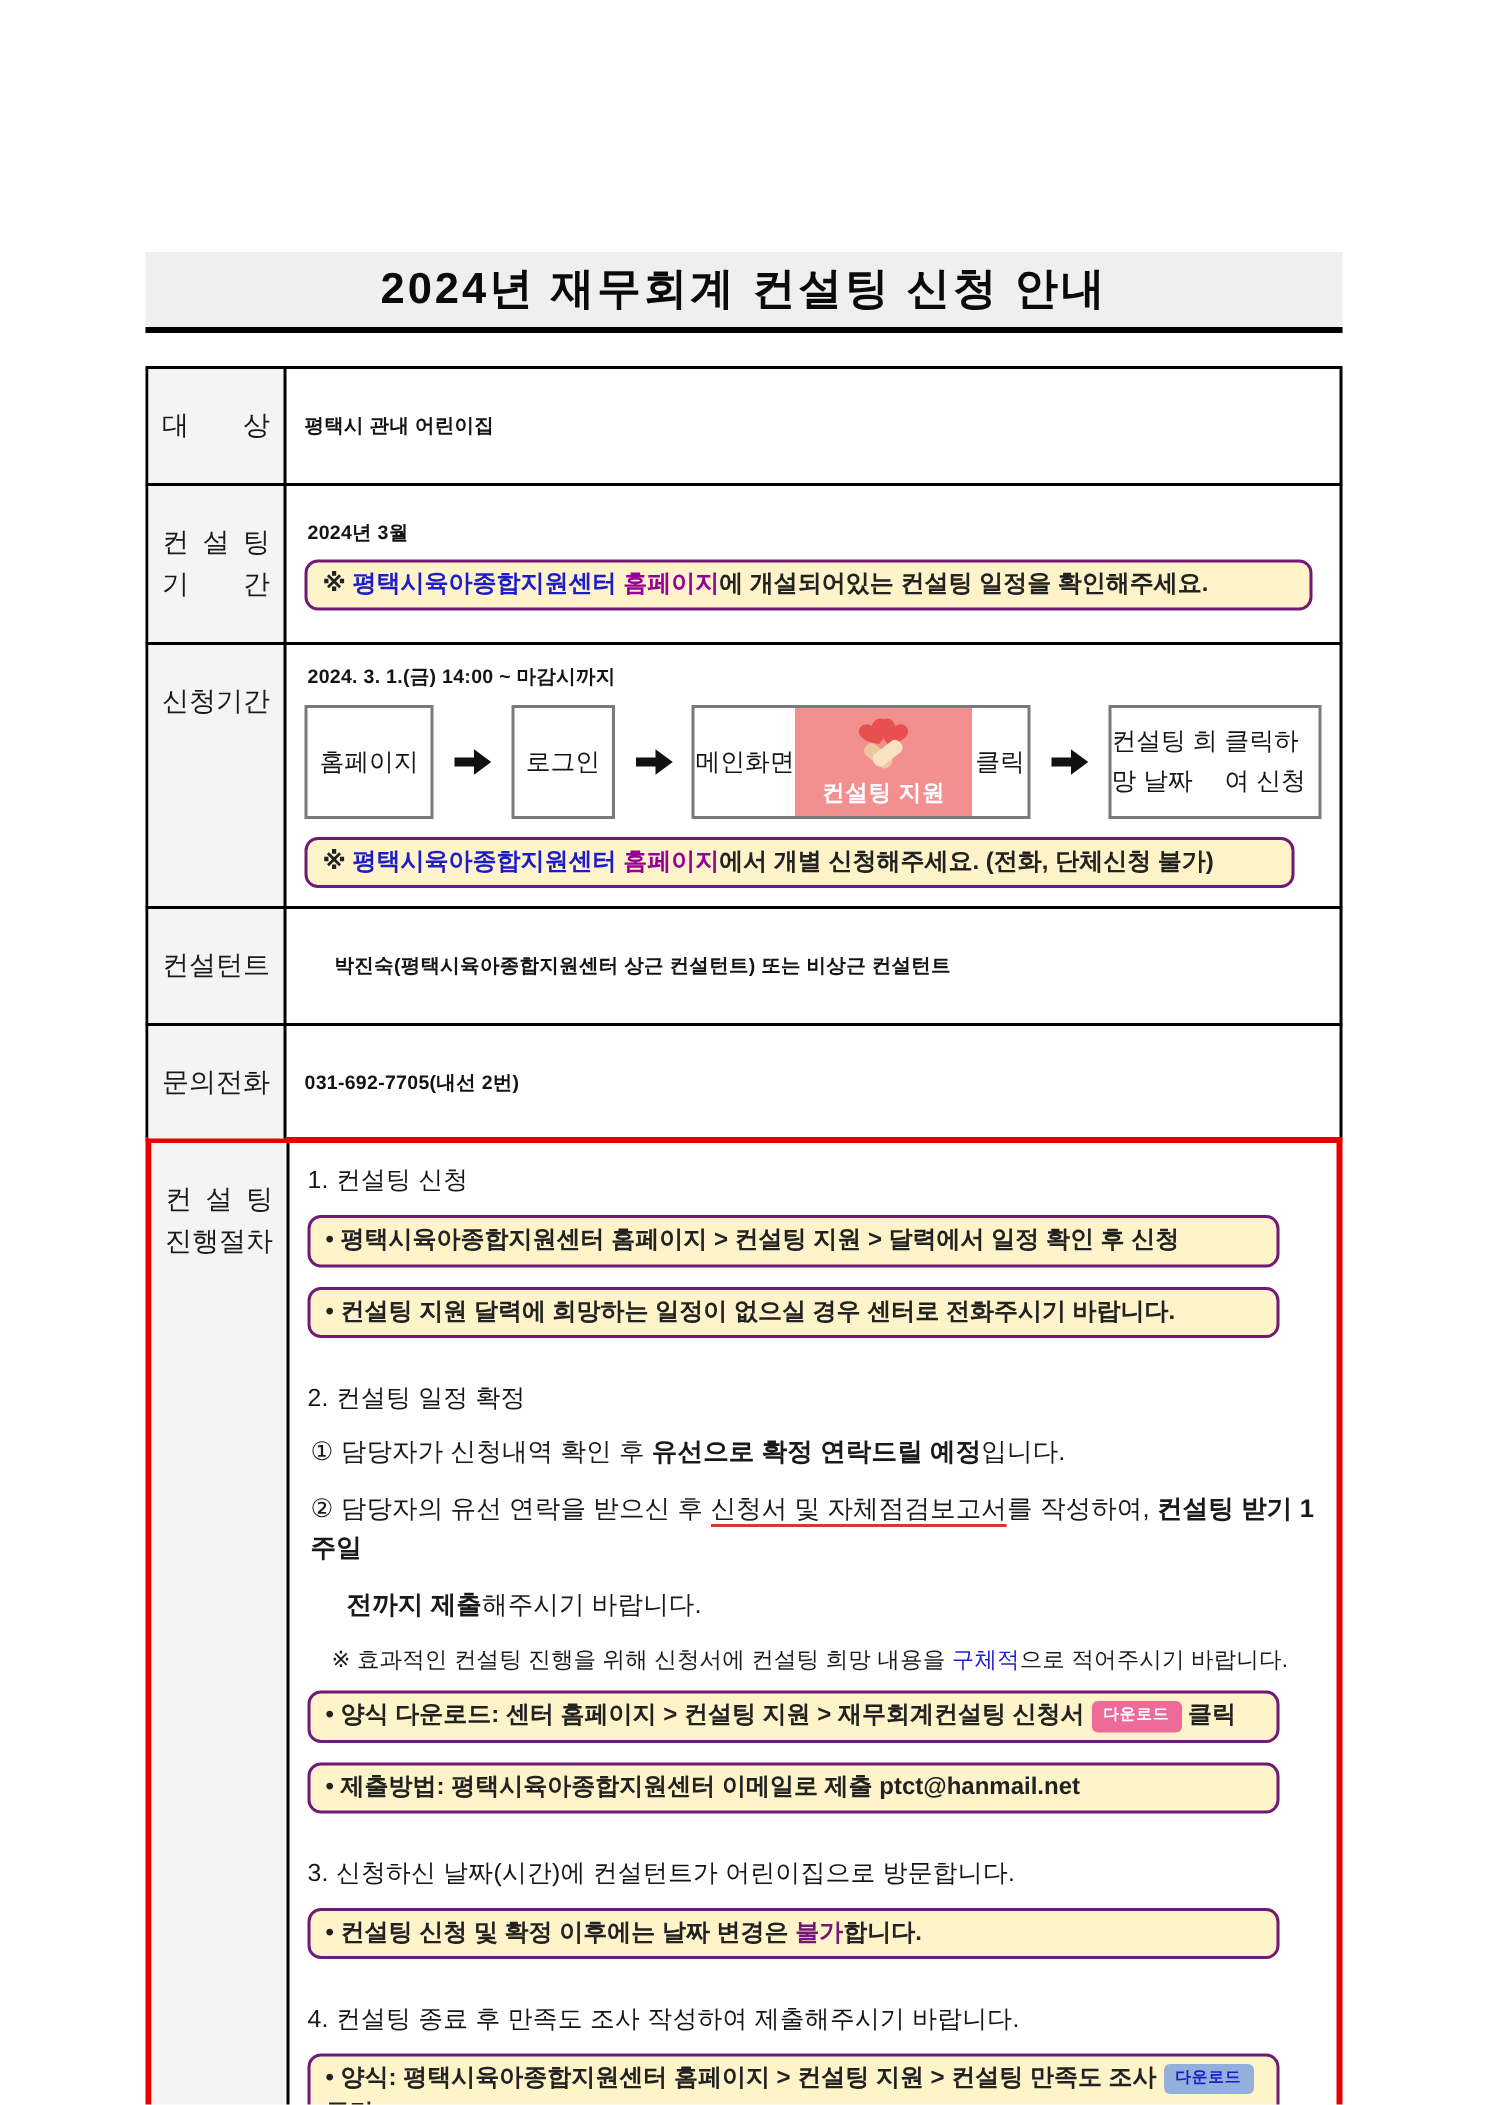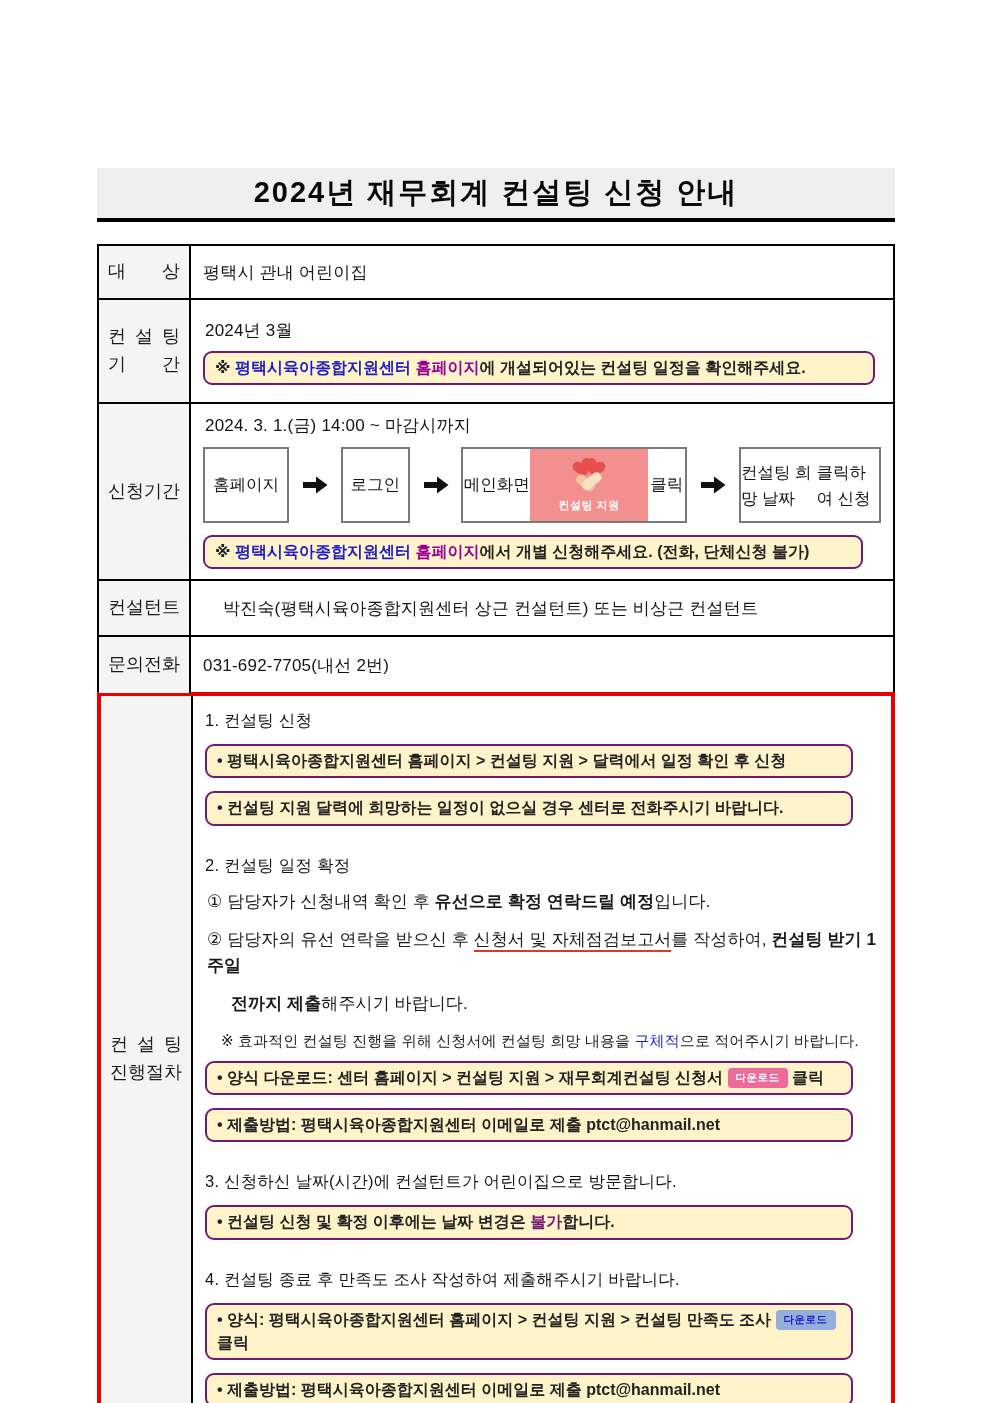--- a/index.html
+++ b/index.html
@@ -18,26 +18,26 @@
   }
   .title-bar h1 { font-size:29px; font-weight:700; letter-spacing:2px; color:#0a0a0a; }
 
   
   .tbl { margin-top:22px; }
   .row { display:flex; border:2px solid #000; margin-top:-2px; background:#fff; }
   .row.first { margin-top:0; }
   .row.red-row { border:4px solid #e60000; margin-top:-3px; }
   .hcell {
     width:92px; flex:0 0 92px; background:#f4f4f4; border-right:2px solid #000;
-    display:flex; flex-direction:column; justify-content:center;
-    padding:6px 9px; font-size:18px; font-weight:500; color:#1a1a1a;
+    display:flex; flex-direction:column; justify-content:flex-start;
+    padding:24px 9px; font-size:18px; font-weight:500; color:#1a1a1a;
   }
   .hline { width:100%; text-align:justify; text-align-last:justify; line-height:1.55; }
   .vcell { flex:1 1 auto; padding:10px 12px; display:flex; flex-direction:column; justify-content:center; }
-  .val { font-size:17px; font-weight:400; color:#141414; letter-spacing:0.2px; }
+  .val { font-size:13px; font-weight:700; color:#141414; letter-spacing:0.2px; }
 
   
   .note {
     background:#fff3c9; border:2px solid #701a75; border-radius:9px;
     padding:3px 10px 4px 10px; font-size:16px; font-weight:700; color:#222;
     line-height:1.45; width:auto;
   }
   .note .blue { color:#1c1cc8; }
   .note .purple { color:#970097; }
   .note .red { color:#701a75; }
@@ -51,21 +51,21 @@
   }
   .fbox.b1 { width:86px; }
   .fbox.b2 { width:69px; }
   .fbox.b3 { width:226px; padding:0; }
   .fbox.b4 { width:142px; flex-direction:row; line-height:1.6; }
   .b3 .b3-left { width:68px; text-align:center; }
   .b3 .b3-right { width:38px; text-align:center; }
   .pinkpanel {
     width:120px; height:72px; background:#f29090; color:#fff;
     display:flex; flex-direction:column; align-items:center; justify-content:center;
-    font-size:11px; font-weight:700; letter-spacing:0.5px;
+    font-size:15px; font-weight:700; letter-spacing:0.5px;
   }
   .pinkpanel .cap { margin-top:1px; }
   .arrow { flex:1 1 auto; display:flex; align-items:center; justify-content:center; }
 
   
   .proc { padding:14px 10px 12px 10px; justify-content:flex-start; }
   .p-title { font-size:16.5px; font-weight:500; color:#151515; margin:0 0 12px 2px; letter-spacing:0.2px; }
   .p-note { margin:0 28px 13px 2px; }
   .gap-lg { height:16px; }
   .p-line { font-size:17px; font-weight:500; color:#1a1a1a; line-height:1.5; margin:0 0 13px 4px; letter-spacing:0.1px; }

